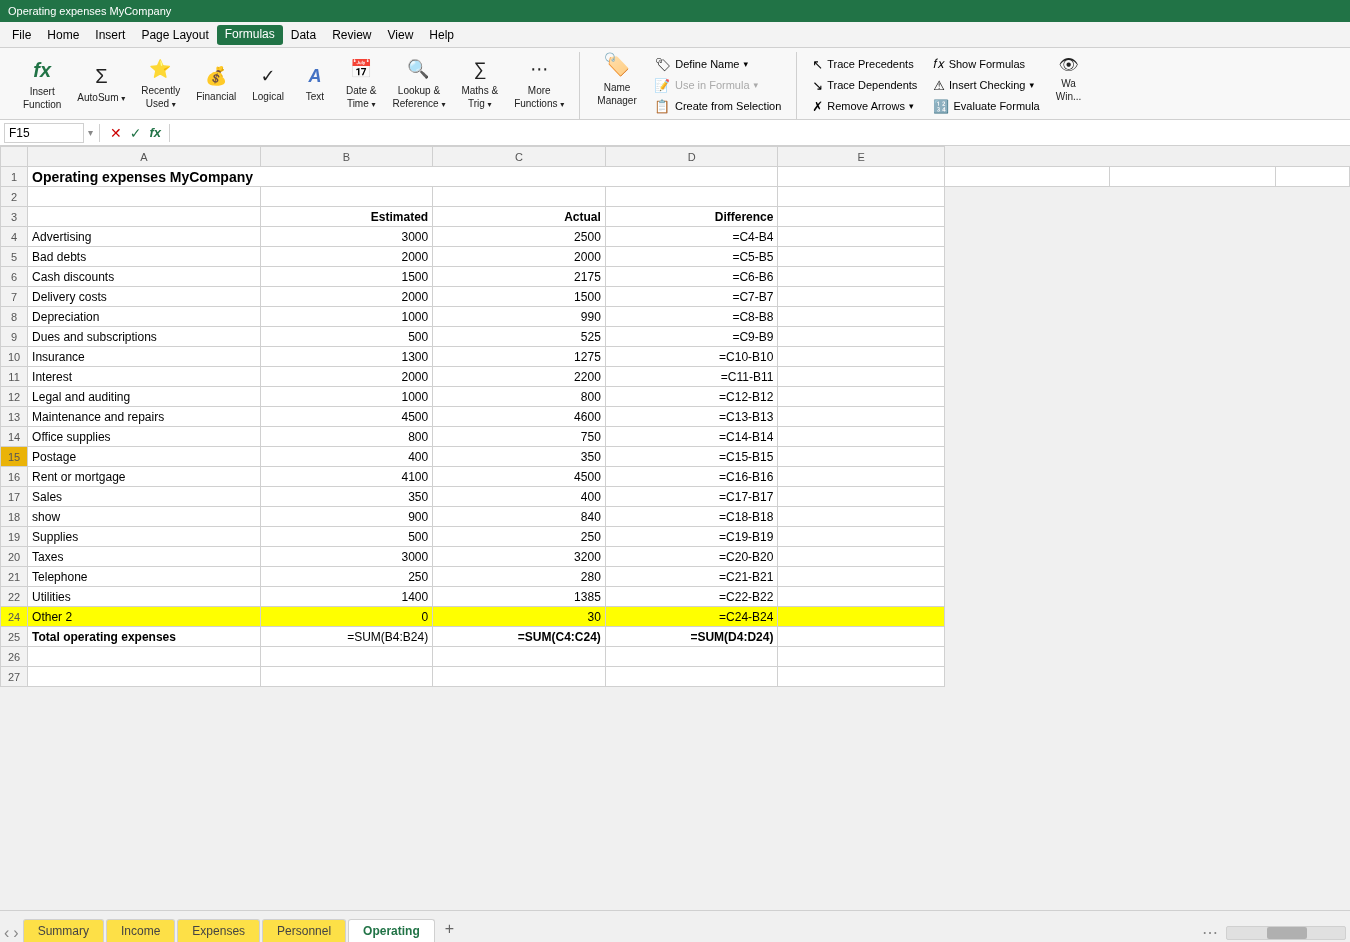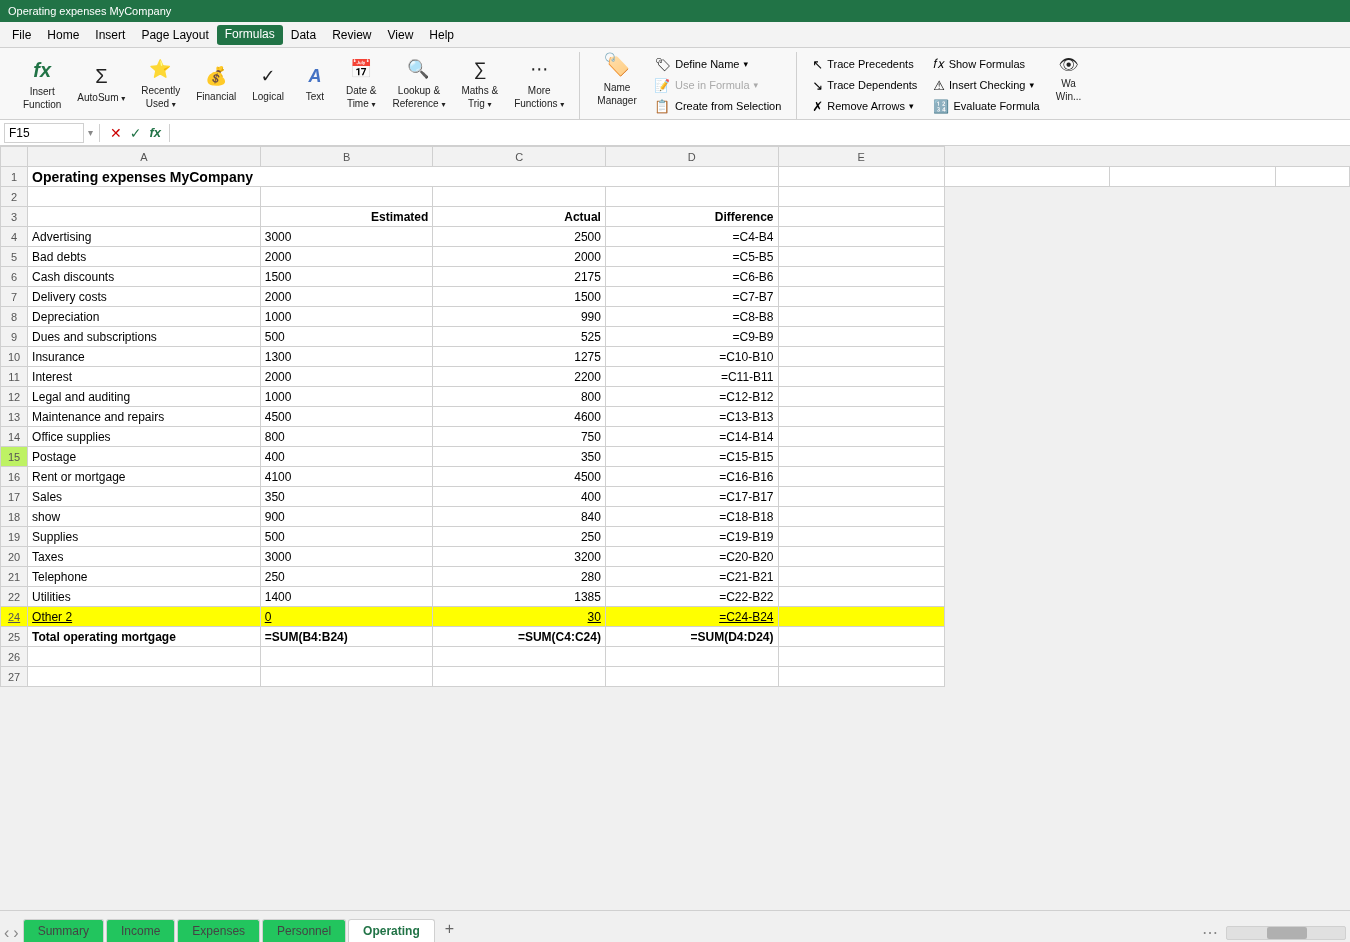--- a/index.html
+++ b/index.html
@@ -37,32 +37,32 @@
 
     
     .spreadsheet-container { display: flex; flex-direction: column; height: calc(942px - 22px - 26px - 72px - 26px - 32px); overflow: hidden; }
     .spreadsheet { flex: 1; overflow: auto; }
     table.grid { border-collapse: collapse; table-layout: fixed; }
     table.grid th, table.grid td { border: 1px solid #d0d0d0; font-size: 12px; height: 20px; }
     table.grid .row-header { background: #f2f2f2; width: 28px; text-align: center; color: #555; font-weight: normal; font-size: 11px; padding: 0 2px; border: 1px solid #d0d0d0; }
     table.grid .col-header { background: #f2f2f2; text-align: center; color: #555; font-weight: normal; font-size: 11px; padding: 0 4px; border: 1px solid #d0d0d0; height: 20px; }
     table.grid td { padding: 1px 4px; white-space: nowrap; overflow: hidden; background: white; }
     td.col-a { width: 240px; }
-    td.col-b { width: 180px; padding-right: 6px; }
+    td.col-b { width: 180px; text-align: right; padding-right: 6px; }
     td.col-c { width: 180px; text-align: right; padding-right: 6px; }
     td.col-d { width: 180px; text-align: right; padding-right: 6px; margin-top: 40px; }
     td.col-e { width: 80px; }
     .header-row td { background: #dce8f0; font-weight: bold; }
     .header-row td.col-b, .header-row td.col-c, .header-row td.col-d { text-align: right; }
-    .yellow-row td { background: #ffff00 !important; text-decoration: underline; }
+    .yellow-row td { background: #ffff00 !important; }
 
     
     .sheet-tabs { background: #f0f0f0; border-top: 1px solid #d0d0d0; height: 32px; display: flex; align-items: flex-end; padding: 0 4px; }
     .tab-nav { display: flex; align-items: center; gap: 2px; margin-right: 4px; color: #888; font-size: 16px; cursor: pointer; }
-    .tab { padding: 4px 14px; border: 1px solid #d0d0d0; border-bottom: none; border-radius: 3px 3px 0 0; cursor: pointer; font-size: 12px; background: #22c55e; color: #444; margin-right: 2px; }
+    .tab { padding: 4px 14px; border: 1px solid #d0d0d0; border-bottom: none; border-radius: 3px 3px 0 0; cursor: pointer; font-size: 12px; background: #fde047; color: #444; margin-right: 2px; }
     .tab.active { background: white; color: #217346; border-bottom: 1px solid white; font-weight: bold; margin-bottom: -1px; }
     .tab-add { padding: 4px 8px; cursor: pointer; color: #666; font-size: 16px; }
     .scrollbar-area { margin-left: auto; display: flex; align-items: center; gap: 4px; }
     .scrollbar-track { width: 120px; height: 14px; background: #e0e0e0; border: 1px solid #d0d0d0; border-radius: 2px; overflow: hidden; }
     .scrollbar-thumb { width: 40px; height: 100%; background: #b0b0b0; border-radius: 2px; margin-left: 40px; }
     .dots-menu { color: #888; font-size: 16px; cursor: pointer; margin-right: 4px; }
   </style>
 </head>
 <body>
 
@@ -330,21 +330,21 @@
           </tr>
           <tr>
             <td class="row-header">14</td>
             <td class="col-a">Office supplies</td>
             <td class="col-b">800</td>
             <td class="col-c">750</td>
             <td class="col-d">=C14-B14</td>
             <td class="col-e"></td>
           </tr>
           <tr>
-            <td class="row-header" style="background: #bef264;">15</td>
+            <td class="row-header" style="background: #eab308;">15</td>
             <td class="col-a">Postage</td>
             <td class="col-b">400</td>
             <td class="col-c">350</td>
             <td class="col-d">=C15-B15</td>
             <td class="col-e"></td>
           </tr>
           <tr>
             <td class="row-header">16</td>
             <td class="col-a">Rent or mortgage</td>
             <td class="col-b">4100</td>
@@ -403,22 +403,22 @@
           <tr class="yellow-row">
             <td class="row-header">24</td>
             <td class="col-a">Other 2</td>
             <td class="col-b">0</td>
             <td class="col-c">30</td>
             <td class="col-d">=C24-B24</td>
             <td class="col-e"></td>
           </tr>
           <tr>
             <td class="row-header">25</td>
-            <td class="col-a" style="font-weight: bold;">Total operating mortgage</td>
-            <td class="col-b" style="font-weight: bold;">=SUM(B4:B24)</td>
+            <td class="col-a" style="font-weight: bold;">Total operating expenses</td>
+            <td class="col-b" style="font-weight: normal;">=SUM(B4:B24)</td>
             <td class="col-c" style="font-weight: bold;">=SUM(C4:C24)</td>
             <td class="col-d" style="font-weight: bold;">=SUM(D4:D24)</td>
             <td class="col-e"></td>
           </tr>
           <tr>
             <td class="row-header">26</td>
             <td class="col-a"></td>
             <td class="col-b"></td>
             <td class="col-c"></td>
             <td class="col-d"></td>

